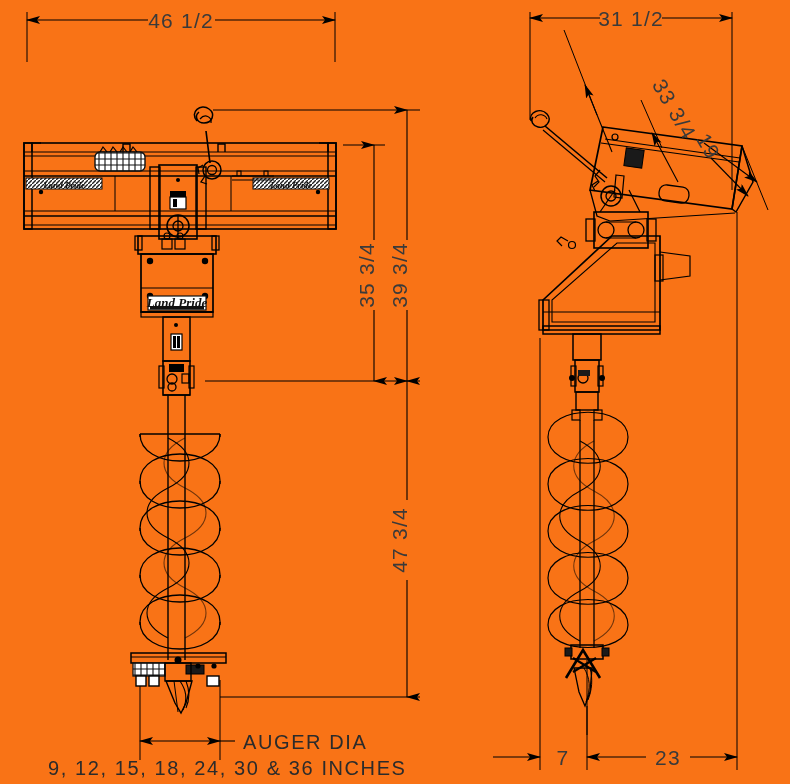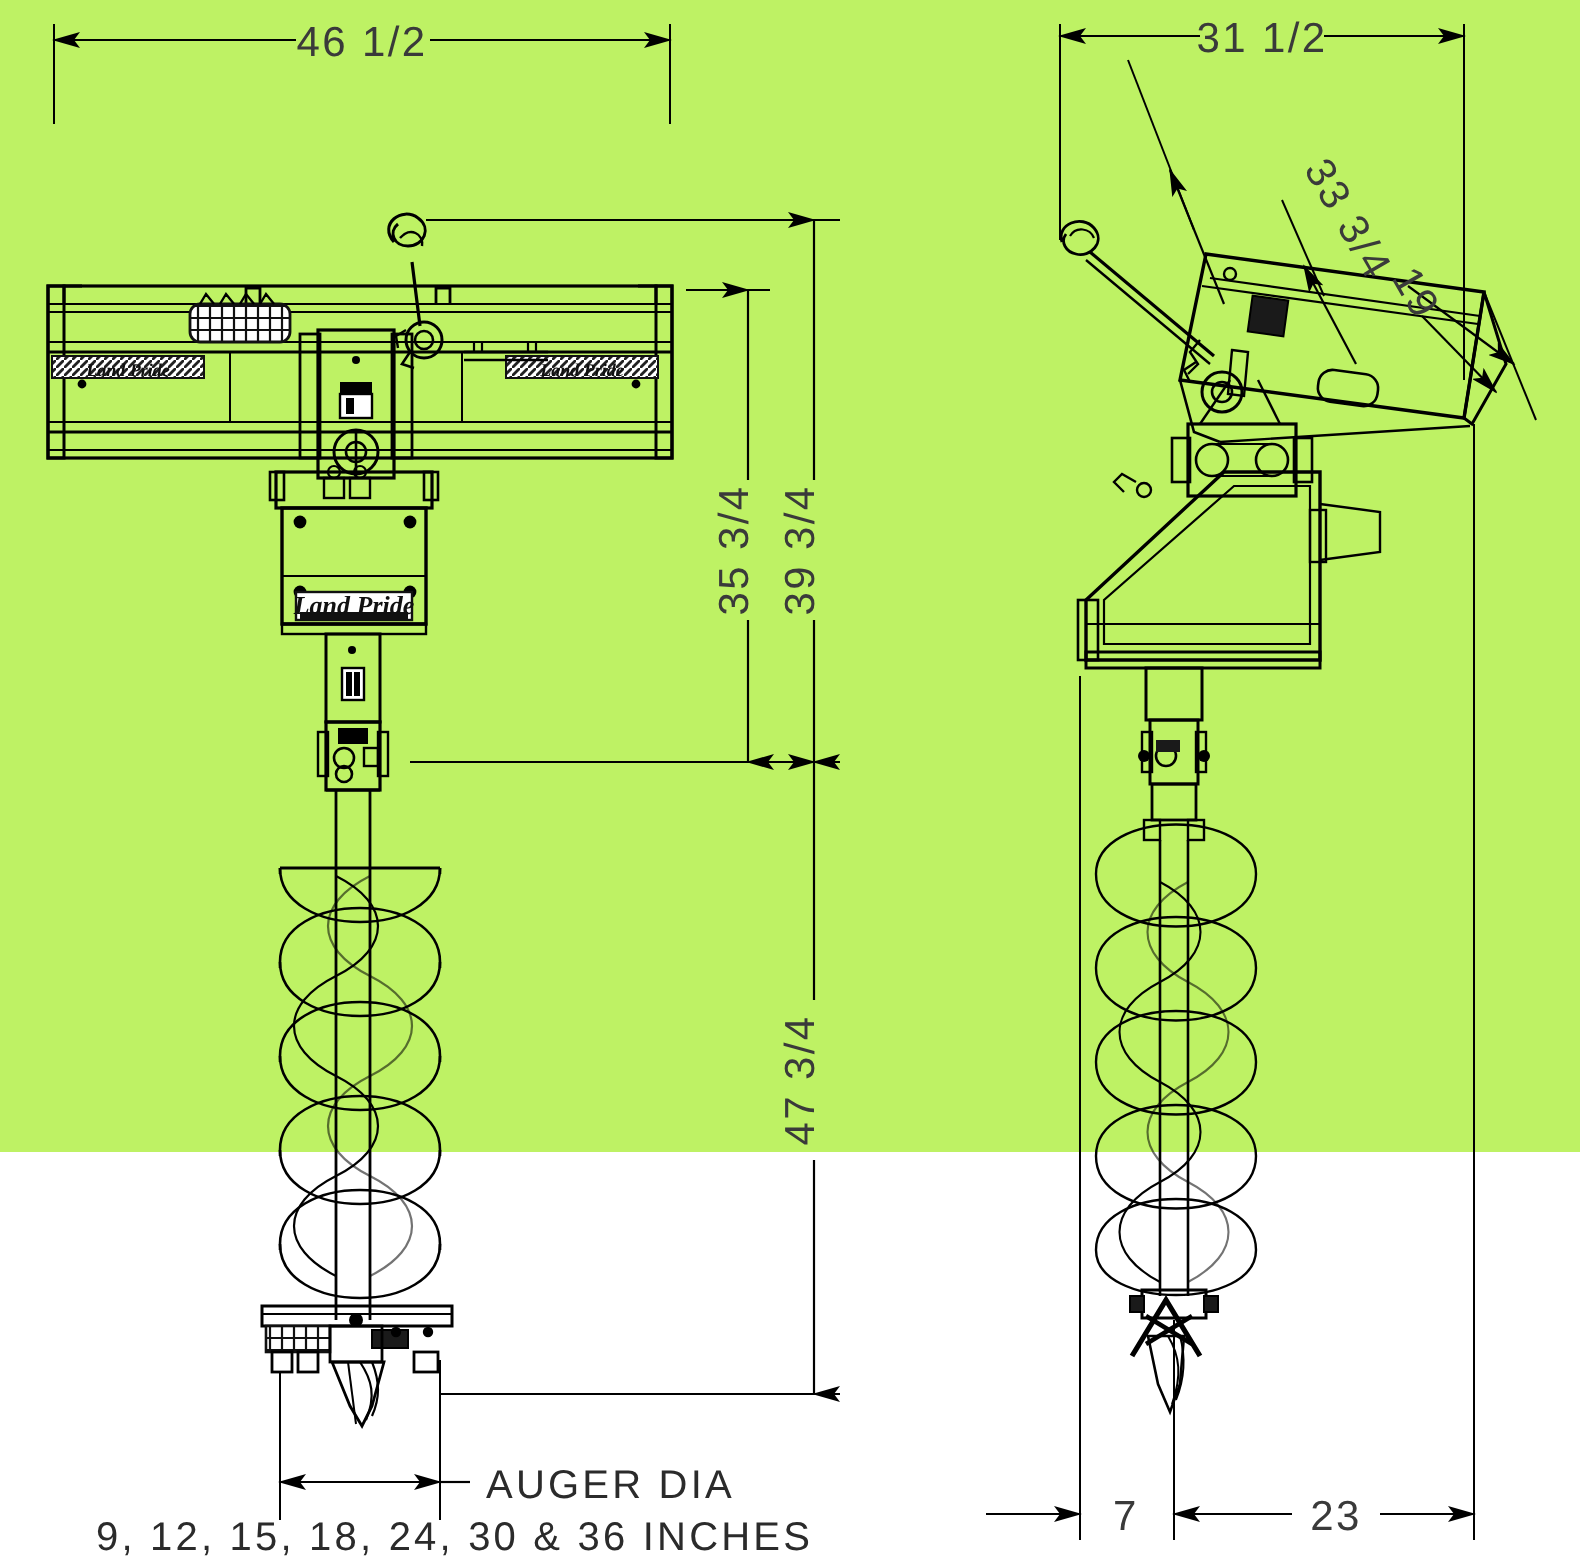--- a/index.html
+++ b/index.html
@@ -11,22 +11,22 @@
   body {
     width: 790px;
     height: 784px;
     font-family: "Liberation Sans", sans-serif;
     overflow: hidden;
     position: relative;
   }
   #drawing-root {
     position: relative;
     width: 790px;
-    height: 576px;
-    background: #bef264;
+    height: 784px;
+    background: #f97316;
   }
   svg.sheet {
     position: absolute;
     top: 0;
     left: 0;
     width: 790px;
     height: 784px;
     display: block;
   }
   .dim-text {

